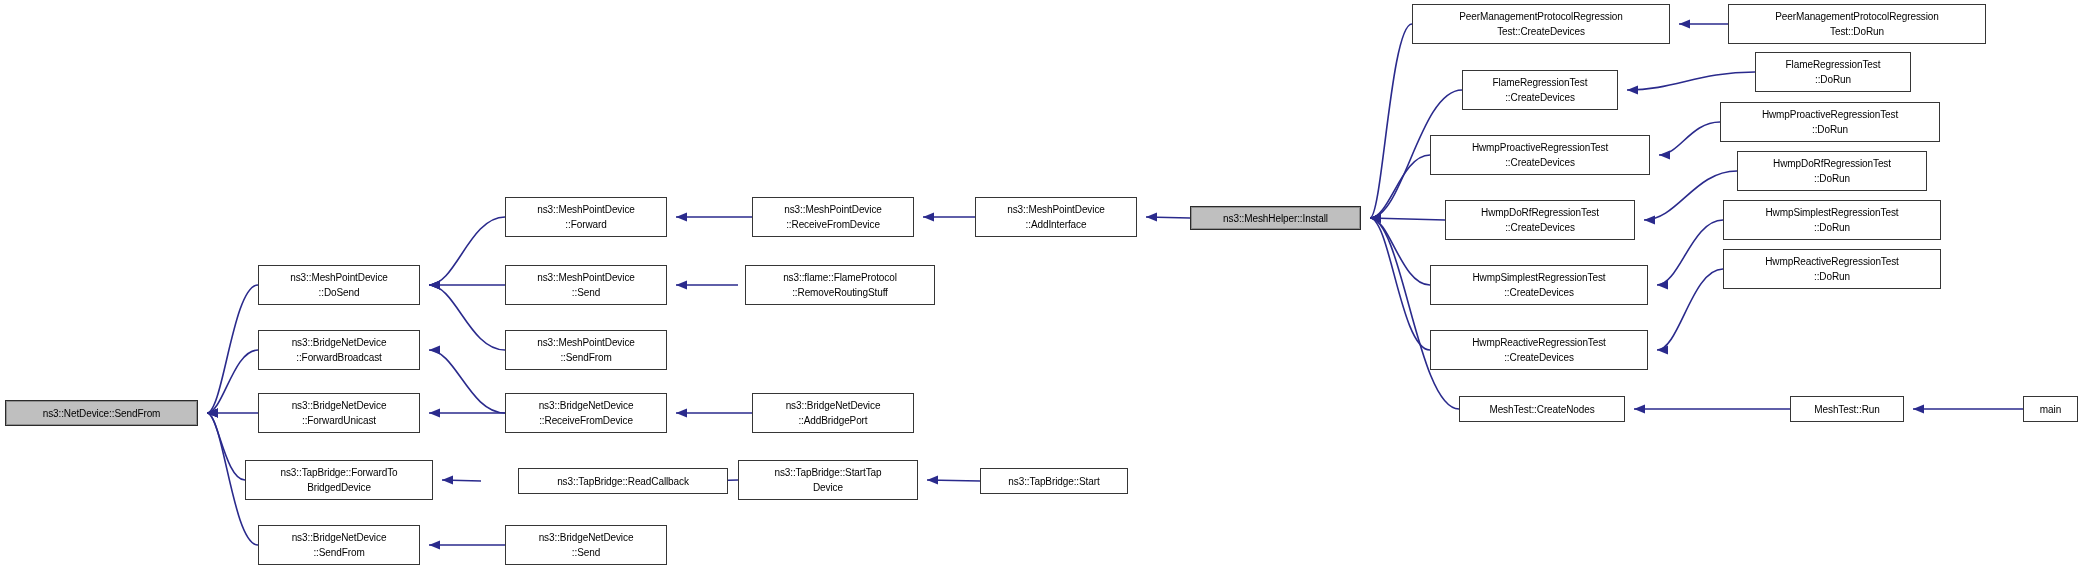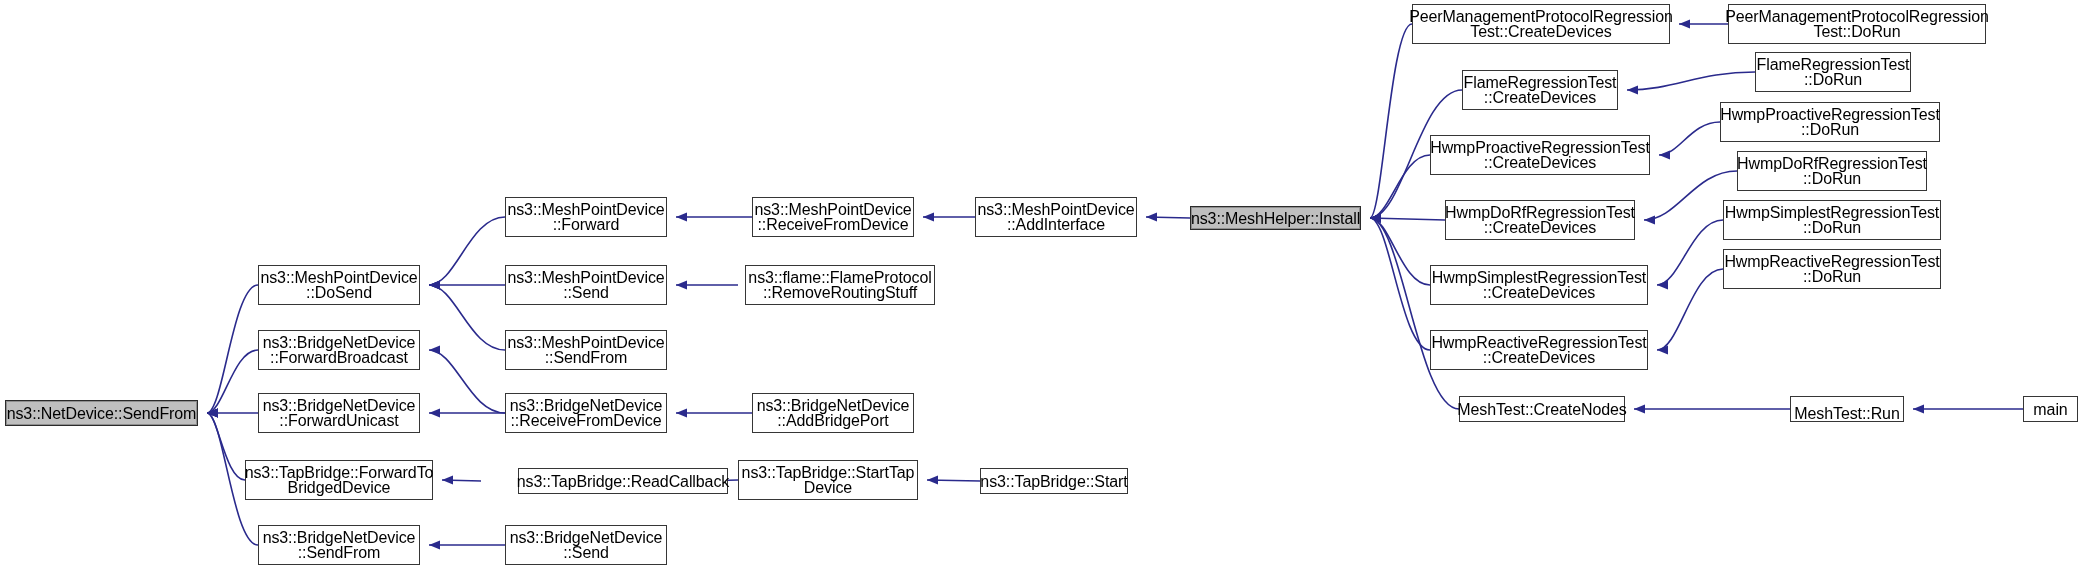--- a/index.html
+++ b/index.html
@@ -22,21 +22,21 @@
     width: 2083px;
     height: 573px;
     pointer-events: none;
   }
   .node {
     position: absolute;
     box-sizing: border-box;
     border: 1px solid #363636;
     background: #ffffff;
     color: #000000;
-    font-size: 16px;
+    font-size: 10px;
     line-height: 15px;
     text-align: center;
     display: flex;
     align-items: center;
     justify-content: center;
     white-space: pre;
     letter-spacing: -0.1px;
     z-index: 5;
   }
   .node.highlight {
@@ -244,16 +244,16 @@
       <div class="node" style="left: 1755px; top: 52px; width: 156px; height: 40px;"><span>FlameRegressionTest
 ::DoRun</span></div>
       <div class="node" style="left: 1720px; top: 102px; width: 220px; height: 40px;"><span>HwmpProactiveRegressionTest
 ::DoRun</span></div>
       <div class="node" style="left: 1737px; top: 151px; width: 190px; height: 40px;"><span>HwmpDoRfRegressionTest
 ::DoRun</span></div>
       <div class="node" style="left: 1723px; top: 200px; width: 218px; height: 40px;"><span>HwmpSimplestRegressionTest
 ::DoRun</span></div>
       <div class="node" style="left: 1723px; top: 249px; width: 218px; height: 40px;"><span>HwmpReactiveRegressionTest
 ::DoRun</span></div>
-      <div class="node" style="left: 1790px; top: 396px; width: 114px; height: 26px; align-items: flex-end;"><span>MeshTest::Run</span></div>
+      <div class="node" style="left: 1790px; top: 396px; width: 114px; height: 26px;"><span>MeshTest::Run</span></div>
       <div class="node" style="left: 2023px; top: 396px; width: 55px; height: 26px;"><span>main</span></div>
     </div>
 </div>
 
 </body></html>

